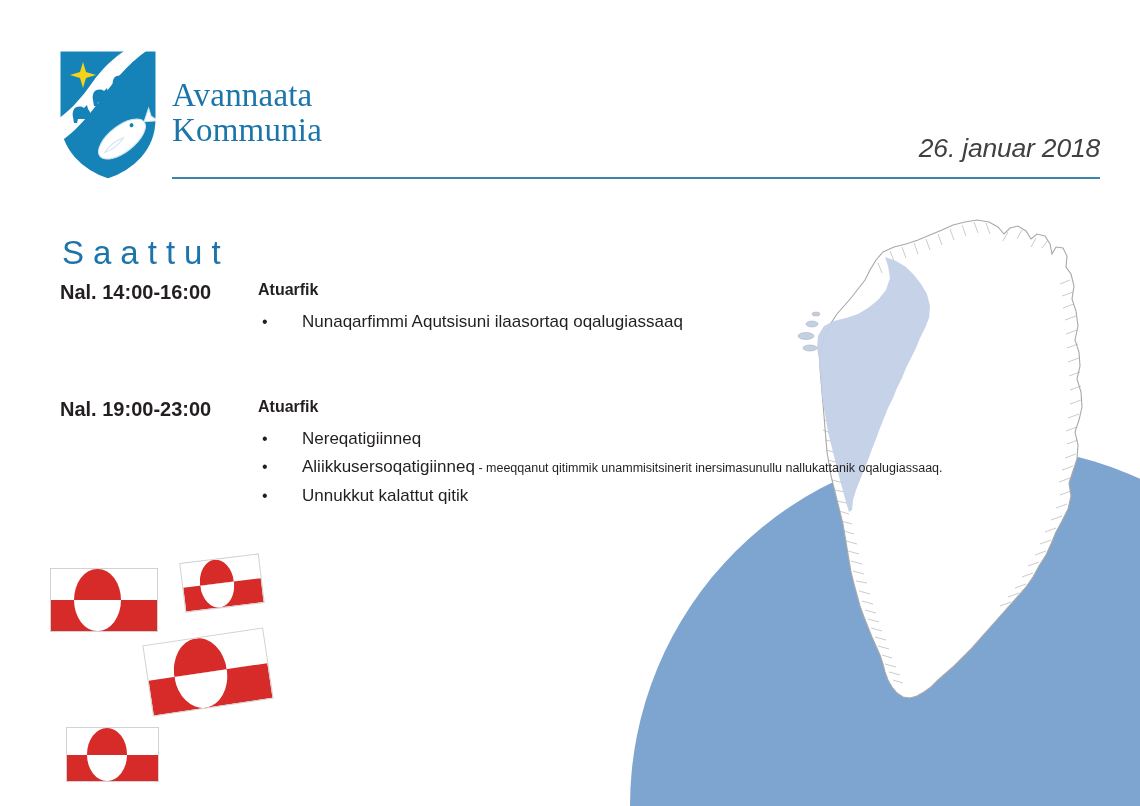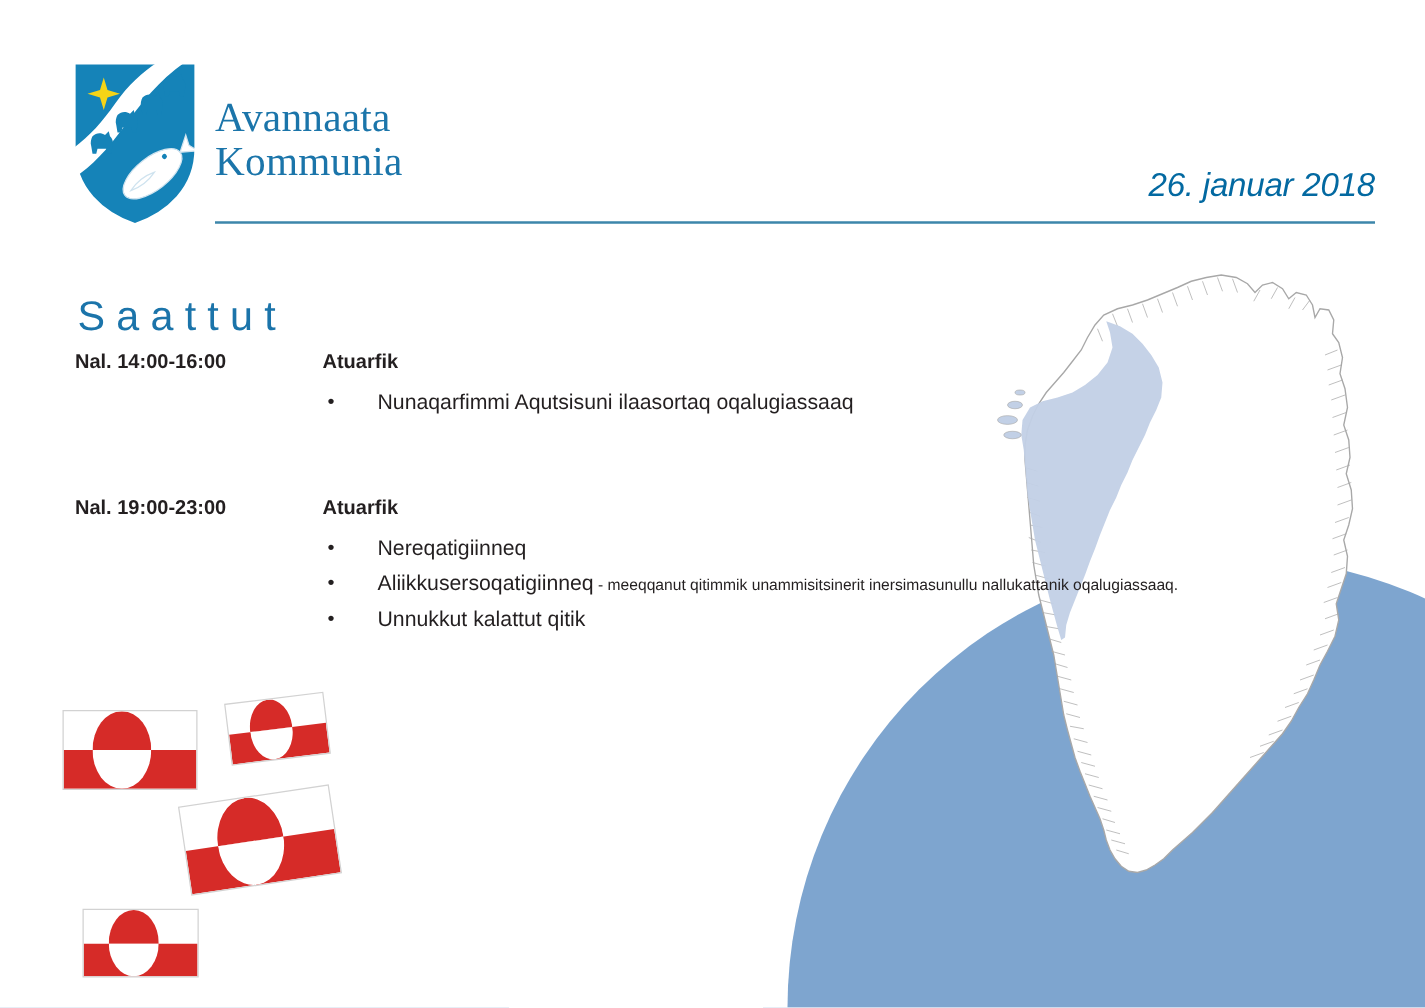--- a/index.html
+++ b/index.html
@@ -72,21 +72,21 @@
     font-size: 26.5px;
     letter-spacing: -0.2px;
     white-space: nowrap;
   }
   .header-date {
     position: absolute;
     right: 40px;
     top: 133px;
     width: 760px;
     text-align: right;
-    color: #0369a1;
+    color: #404040;
     font-style: italic;
     font-size: 26.5px;
     letter-spacing: -0.2px;
   }
   .header-rule {
     position: absolute;
     left: 172px;
     top: 177px;
     width: 928px;
     height: 2px;
@@ -123,21 +123,21 @@
   }
 
   .block { position: absolute; left: 0; width: 1060px; }
   .block-1 { top: 281px; }
   .block-2 { top: 398px; }
 
   .time {
     position: absolute;
     left: 60px;
     top: 0;
-    font-size: 16px;
+    font-size: 20px;
     font-weight: bold;
     color: #231f20;
     white-space: nowrap;
   }
   .place {
     position: absolute;
     left: 258px;
     top: 0;
     font-size: 16px;
     font-weight: bold;

